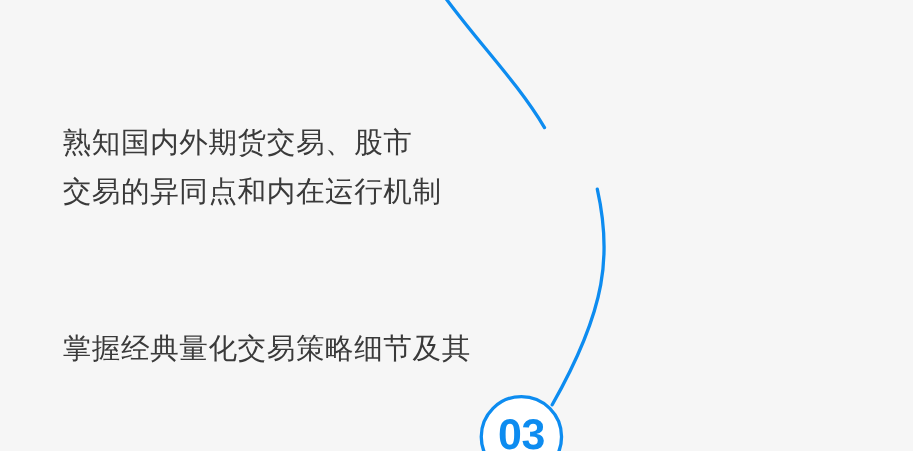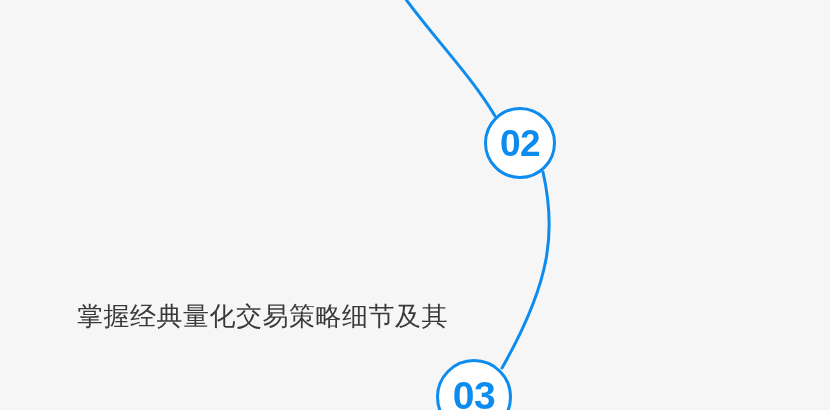--- a/index.html
+++ b/index.html
@@ -39,21 +39,21 @@
     font-size: 26px;
     line-height: 45px;
     letter-spacing: 0.5px;
     white-space: nowrap;
     font-weight: 400;
   }
   .text-block .line {
     display: block;
   }
   #item-02-text { top: 107px; }
-  #item-03-text { top: 294px; margin-left: 20px; }
+  #item-03-text { top: 294px; }
 
   
   .step-badge {
     position: absolute;
     border-radius: 50%;
     background: #ffffff;
     border: 3px solid #0d8cf0;
     box-sizing: border-box;
     display: flex;
     align-items: center;
@@ -91,26 +91,27 @@
 
 <div id="stage">
 
   <svg id="timeline-svg" viewBox="0 0 830 410" aria-hidden="true">
 
     <path d="M 402 -6 C 432 36, 470 74, 495 116" fill="none" stroke="#0d8cf0" stroke-width="3" stroke-linecap="round"></path>
 
     <path d="M 543 172 C 556 230, 552 280, 502 368" fill="none" stroke="#0d8cf0" stroke-width="3" stroke-linecap="round"></path>
   </svg>
 
+  <div class="text-block" id="item-02-text">
+    <span class="line">熟知国内外期货交易、股市</span>
+    <span class="line">交易的异同点和内在运行机制</span>
+  </div>
 
   <div class="text-block" id="item-03-text">
     <span class="line">掌握经典量化交易策略细节及其</span>
   </div>
 
-  <div class="step-badge" id="badge-02">
-    <span class="step-num">02</span>
-  </div>
 
   <div class="step-badge" id="badge-03">
     <span class="step-num">03</span>
   </div>
 
 </div>
 
 </body></html>

